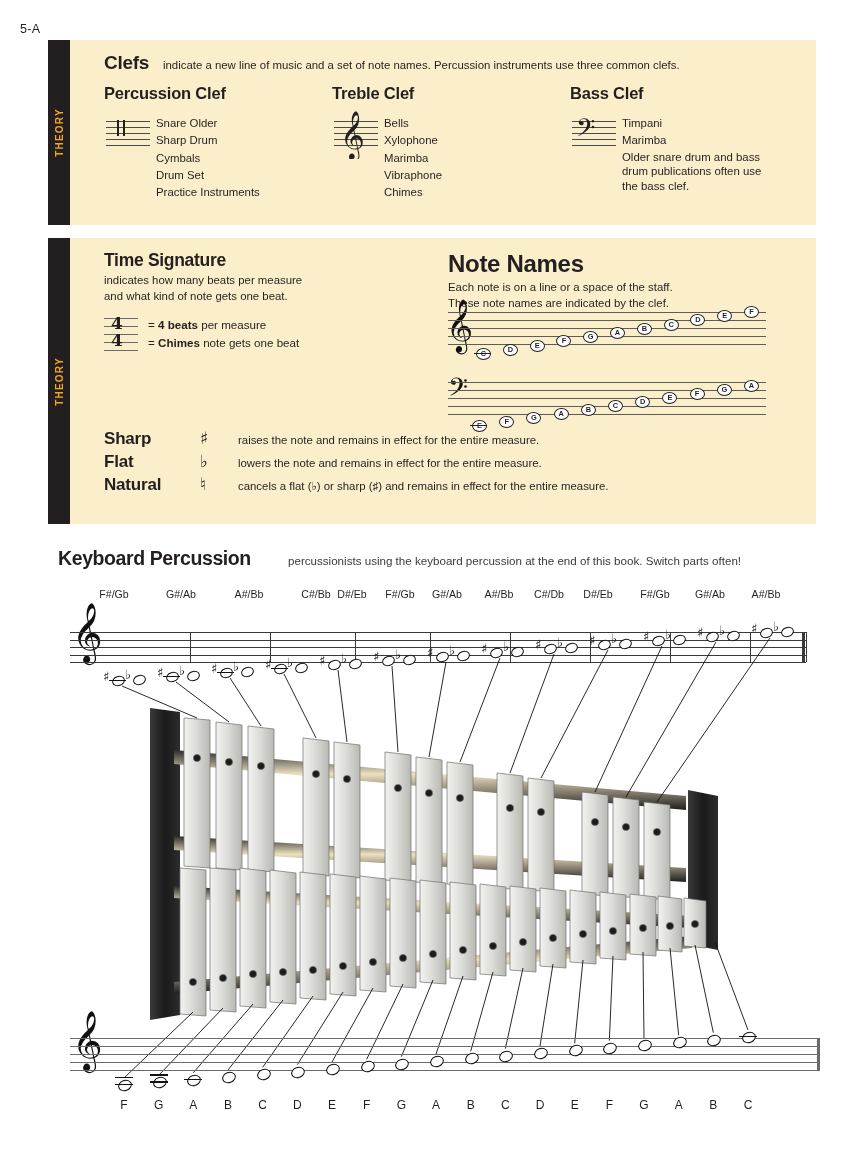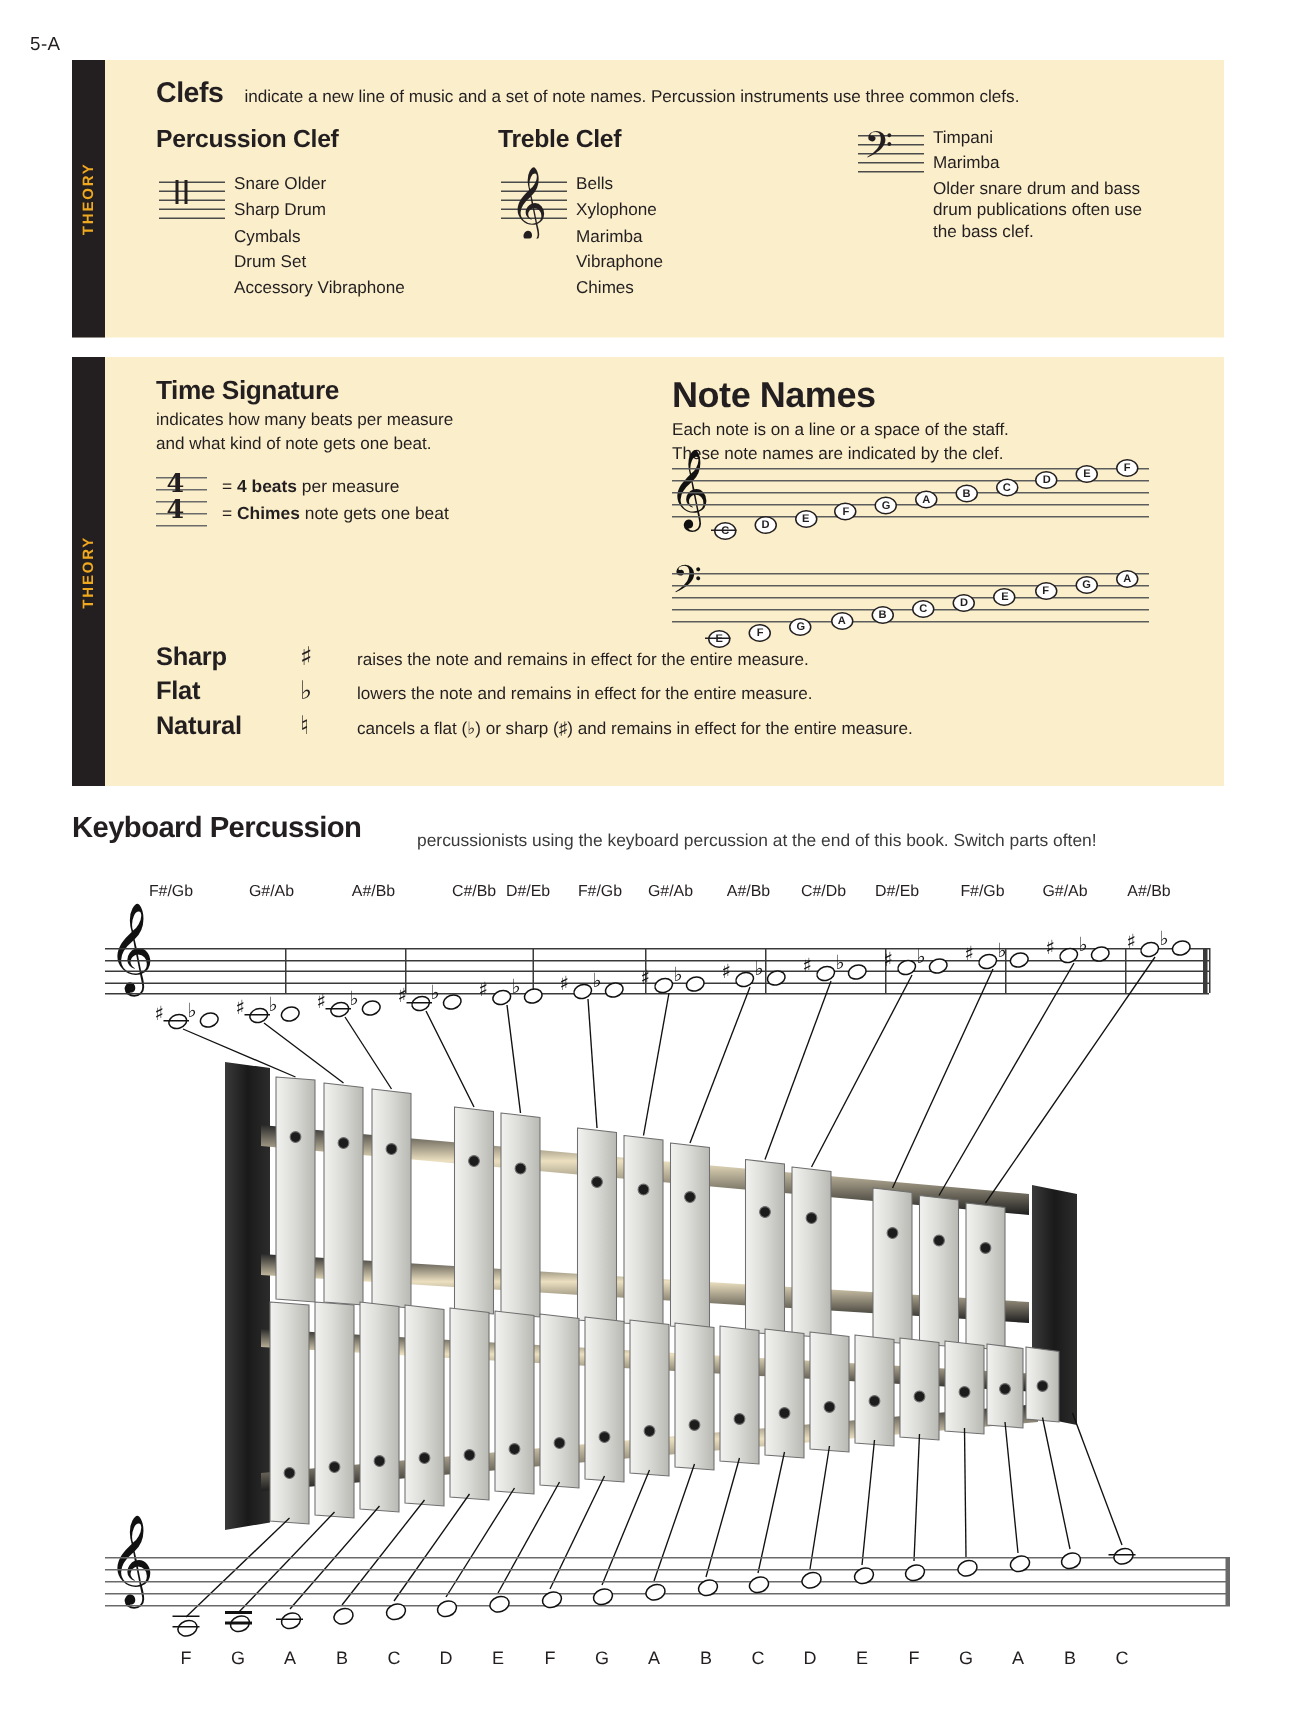--- a/index.html
+++ b/index.html
@@ -100,21 +100,21 @@
   .nn-staff .sl{position:absolute;left:0;height:1px;background:#5c5c5c;}
   .nn-note{
     position:absolute;width:13px;height:10px;border:1.3px solid #231f20;
     border-radius:50%;background:#fff;
     font-size:7.4px;line-height:9px;text-align:center;font-weight:bold;
     font-family:"Liberation Sans", sans-serif;color:#231f20;
   }
   .nn-ledger{position:absolute;height:1px;background:#231f20;width:17px;}
 
   
-  .kp-head{position:absolute;left:48px;top:535px;display:flex;align-items:center;}
+  .kp-head{position:absolute;left:58px;top:535px;display:flex;align-items:flex-end;}
   .kp-head h2{margin:0;font-size:19.5px;font-weight:bold;letter-spacing:-.4px;width:230px;}
   .kp-head p{margin:2px 0 0 0;font-size:11.6px;line-height:1.42;width:545px;color:#3a3a3a;}
 
   
   .chrom-labels{position:absolute;left:0;top:588px;width:864px;height:16px;}
   .chrom-labels span{
     position:absolute;font-size:10.6px;transform:translateX(-50%);
     white-space:nowrap;color:#231f20;
   }
 
@@ -191,21 +191,21 @@
                   <i></i>
                 </div>
               <div class="perc-bar b1"></div>
               <div class="perc-bar b2"></div>
             </div>
             <div class="clef-list">
               <div>Snare Older</div>
               <div>Sharp Drum</div>
               <div>Cymbals</div>
               <div>Drum Set</div>
-              <div>Accessory Vibraphone</div>
+              <div>Practice Instruments</div>
             </div>
           </div>
         </div>
 
         <div class="clef-col c2">
           <h3>Treble Clef</h3>
           <div class="clef-row">
             <div class="clef-icon">
               <div class="ministaff">
                   <i></i>
@@ -222,20 +222,21 @@
               <div>Bells</div>
               <div>Xylophone</div>
               <div>Marimba</div>
               <div>Vibraphone</div>
               <div>Chimes</div>
             </div>
           </div>
         </div>
 
         <div class="clef-col c3">
+          <h3>Bass Clef</h3>
           <div class="clef-row">
             <div class="clef-icon">
               <div class="ministaff">
                   <i></i>
                   <i></i>
                   <i></i>
                   <i></i>
                   <i></i>
                 </div>
               <svg width="30" height="34" viewBox="0 0 30 34" style="position:absolute;left:6px;top:2px;">

